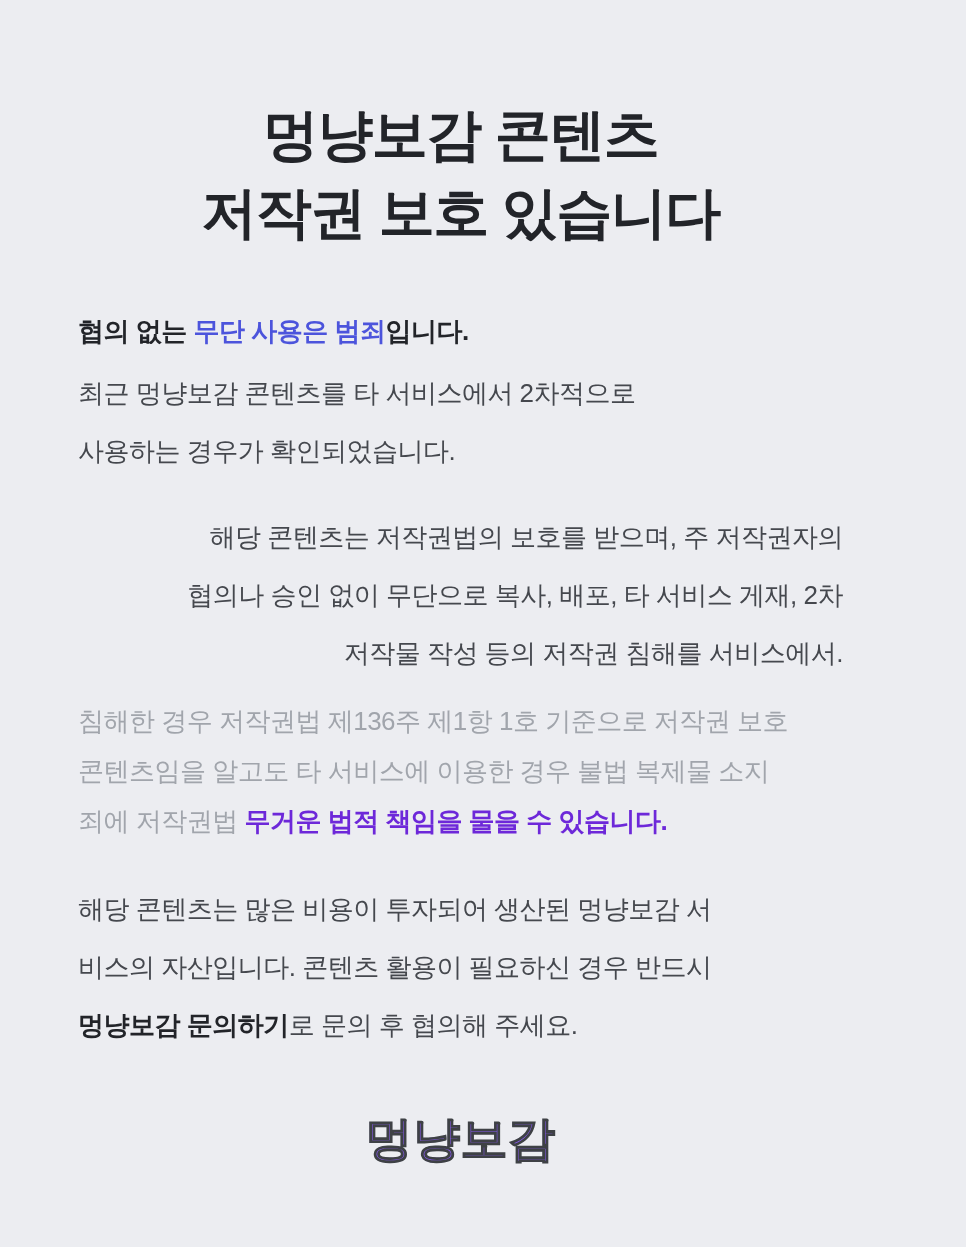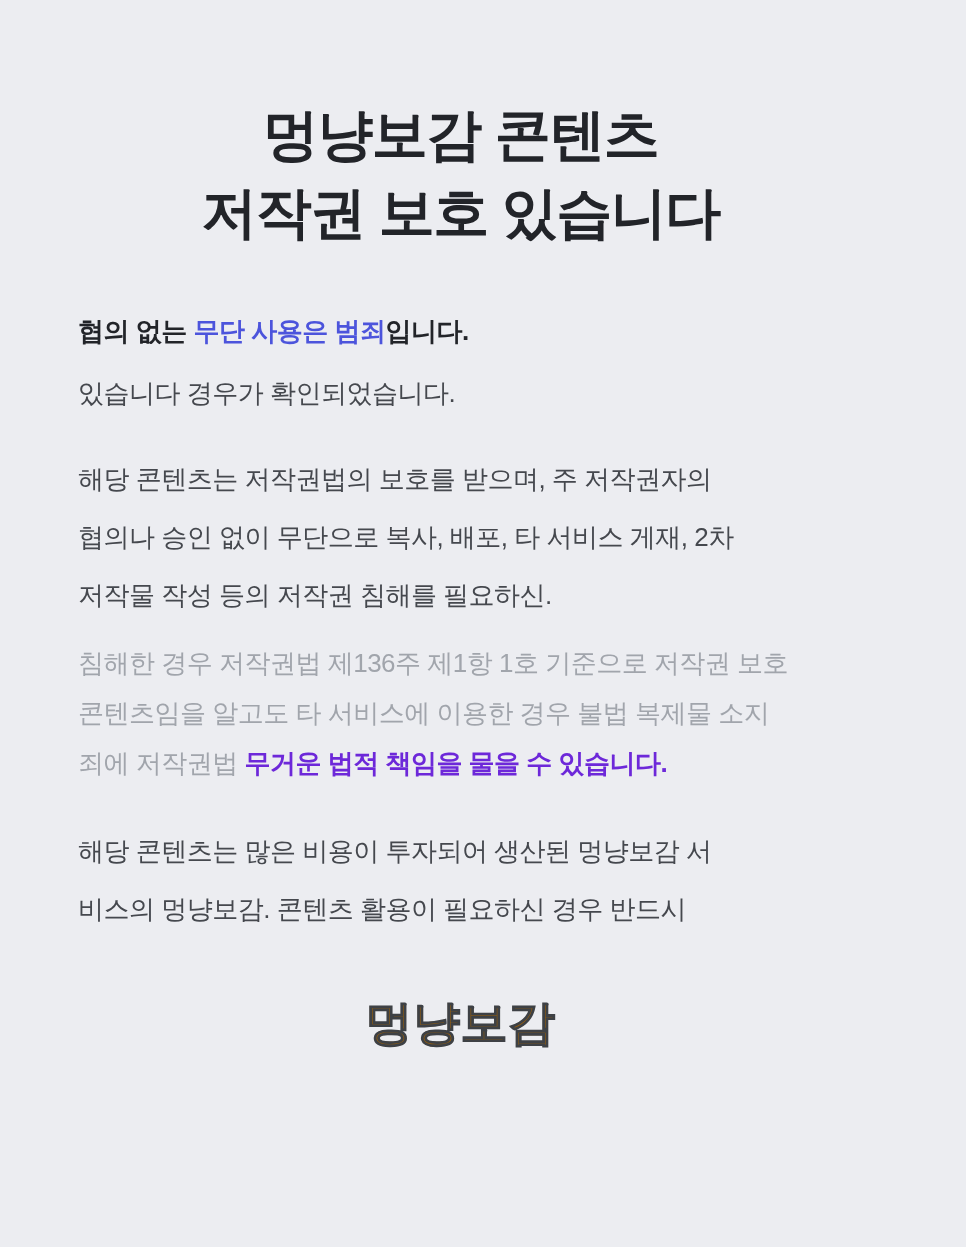--- a/index.html
+++ b/index.html
@@ -32,68 +32,70 @@
     line-height: 58px;
     font-weight: 400;
     color: #45484E;
     letter-spacing: -0.5px;
   }
   .para .line { display: block; white-space: nowrap; }
   strong { font-weight: 700; }
   .dark { color: #222429; }
   .blue { color: #4C54DC; }
   .para.intro .lead { margin-bottom: 4px; }
-  .para.law { margin-bottom: 14px; }
+  .para.law { margin-bottom: 14px; text-align: right; }
   .para.gray {
     line-height: 50px;
     color: #A1A5AC;
     margin-bottom: 34px;
   }
   .para.gray .dark { color: #6d28d9; }
   .logo {
     margin-top: 54px;
     text-align: center;
     font-size: 47px;
     font-weight: 900;
-    color: #a16207;
+    color: #8b5cf6;
     letter-spacing: 0.5px;
     -webkit-text-stroke: 1.3px #3E4145;
   }
 </style>
 </head>
 <body>
 
 <div class="page">
 
   <h1 class="title">
       <span class="title-line">멍냥보감 콘텐츠</span>
       <span class="title-line">저작권 보호 있습니다</span>
     </h1>
 
   <div>
 
     <p class="para intro">
         <span class="line lead"><strong class="dark">협의 없는 </strong><strong class="blue">무단 사용은 범죄</strong><strong class="dark">입니다.</strong></span>
-        <span class="line">있습니다 경우가 확인되었습니다.</span>
+        <span class="line">최근 멍냥보감 콘텐츠를 타 서비스에서 2차적으로</span>
+        <span class="line">사용하는 경우가 확인되었습니다.</span>
       </p>
 
     <p class="para law">
         <span class="line">해당 콘텐츠는 저작권법의 보호를 받으며, 주 저작권자의</span>
         <span class="line">협의나 승인 없이 무단으로 복사, 배포, 타 서비스 게재, 2차</span>
-        <span class="line">저작물 작성 등의 저작권 침해를 필요하신.</span>
+        <span class="line">저작물 작성 등의 저작권 침해를 서비스에서.</span>
       </p>
 
     <p class="para gray">
         <span class="line">침해한 경우 저작권법 제136주 제1항 1호 기준으로 저작권 보호</span>
         <span class="line">콘텐츠임을 알고도 타 서비스에 이용한 경우 불법 복제물 소지</span>
         <span class="line"><span>죄에 저작권법 </span><strong class="dark">무거운 법적 책임을 물을 수 있습니다.</strong></span>
       </p>
 
     <p class="para asset">
         <span class="line">해당 콘텐츠는 많은 비용이 투자되어 생산된 멍냥보감 서</span>
-        <span class="line">비스의 멍냥보감. 콘텐츠 활용이 필요하신 경우 반드시</span>
+        <span class="line">비스의 자산입니다. 콘텐츠 활용이 필요하신 경우 반드시</span>
+        <span class="line"><strong class="dark">멍냥보감 문의하기</strong><span>로 문의 후 협의해 주세요.</span></span>
       </p>
 
   </div>
 
   <div class="logo">멍냥보감</div>
 
 </div>
 
 </body></html>

